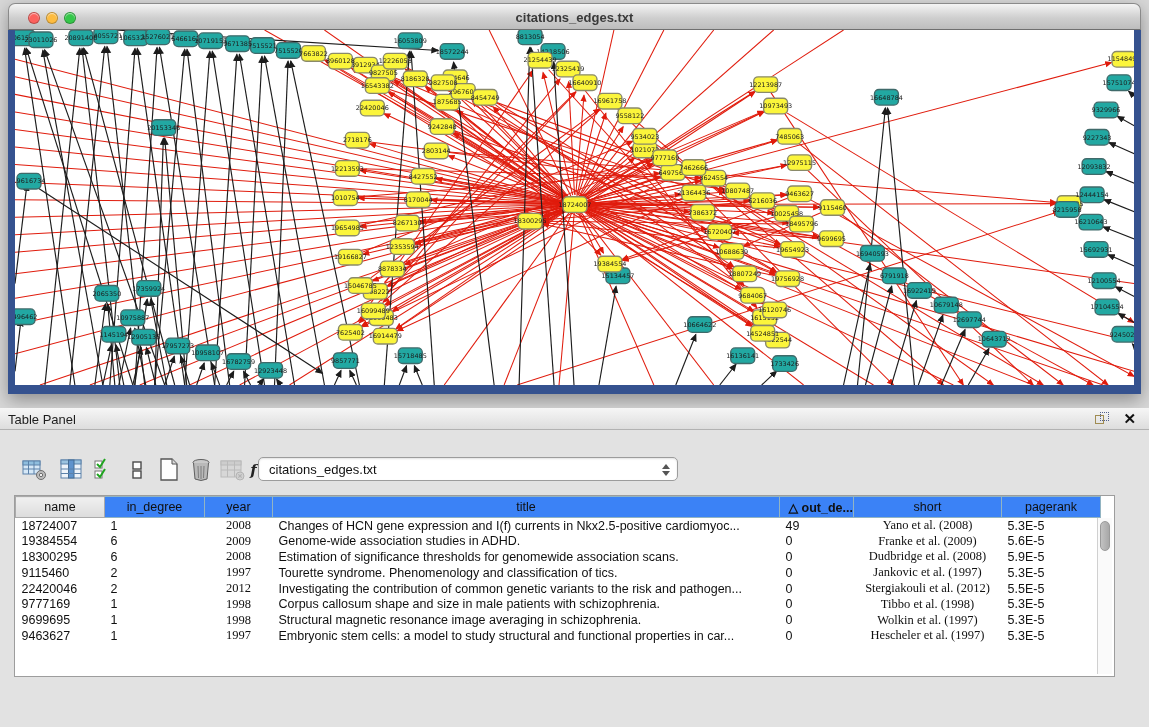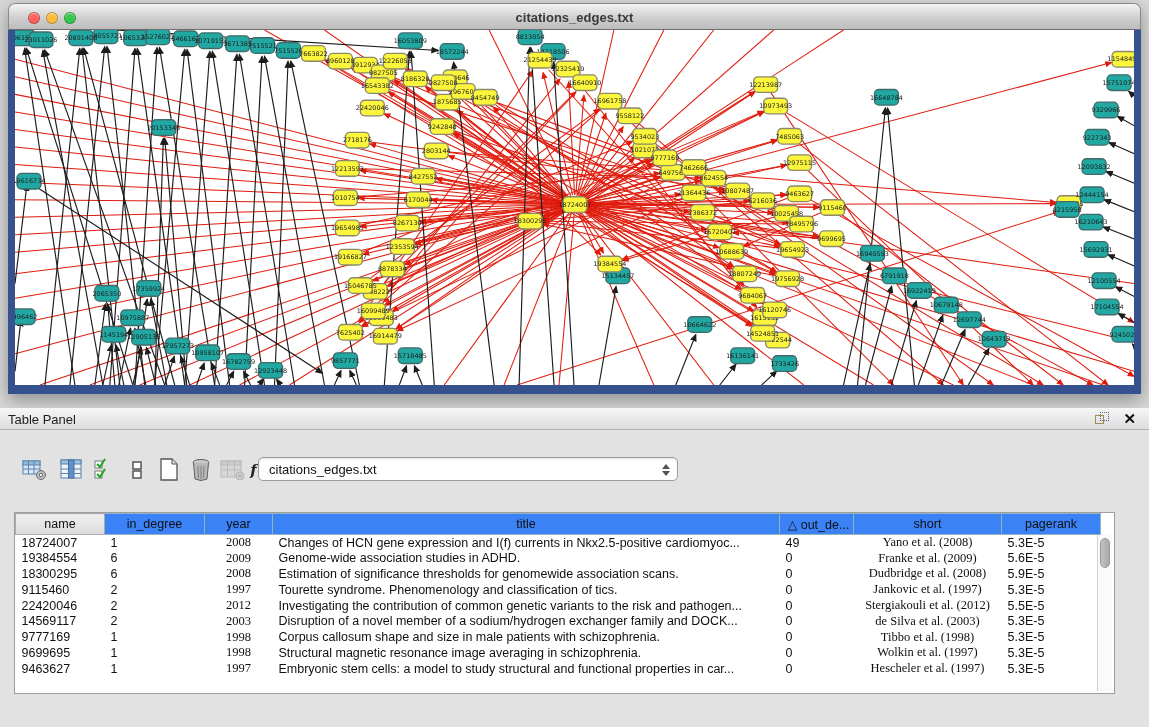--- a/index.html
+++ b/index.html
@@ -42,26 +42,26 @@
   .tb-icon { position:absolute; top:3px; width:30px; height:30px; display:flex; align-items:center; justify-content:center; }
   .fx-label { font-family:"DejaVu Serif", serif; font-style:italic; font-weight:bold; font-size:15px; color:#222; }
   .combo { position:absolute; left:244px; top:5px; width:420px; height:24px; background:#ffffff;
     border:1px solid #9c9c9c; border-radius:5px; box-shadow:inset 0 1px 2px rgba(0,0,0,.12); }
   .combo-text { position:absolute; left:10px; top:4px; font-size:13px; color:#111; }
   .combo-stepper { position:absolute; right:4px; top:3px; width:14px; height:17px; display:flex; flex-direction:column; align-items:center; justify-content:center; gap:2px; }
   .combo-stepper .up { width:0; height:0; border-left:4px solid transparent; border-right:4px solid transparent; border-bottom:5px solid #555; }
   .combo-stepper .dn { width:0; height:0; border-left:4px solid transparent; border-right:4px solid transparent; border-top:5px solid #555; }
 
   .grid-wrap { position:absolute; left:0px; top:43px; width:1101px; height:182px; background:#ffffff;
-    border:1px solid #9d9d9d;margin-top:17px; }
+    border:1px solid #9d9d9d; }
   table.data { border-collapse:collapse; table-layout:fixed; width:1085px; font-size:12.5px; color:#101010; }
   table.data th { height:21px; font-weight:normal; background:#3b82f6; border:1px solid #92b4c2;
     text-align:center; overflow:hidden; white-space:nowrap; }
   table.data th.hdr-gray { background:linear-gradient(#f0f0f0,#dcdcdc); border-color:#aaaaaa; }
-  table.data th.hdr-left { text-align:center; padding-left:4px; }
+  table.data th.hdr-left { text-align:right; padding-left:4px;font-weight:bold; }
   table.data td { height:15.8px; padding:0 0 0 6px; white-space:nowrap; overflow:hidden; border:none; }
   table.data td.c-center { text-align:center; padding:0;font-family:Liberation Serif, serif; }
   .vscroll { position:absolute; right:2px; top:22px; bottom:2px; width:15px; background:#fafafa;
     border-left:1px solid #d0d0d0; }
   .vthumb { position:absolute; left:2px; top:3px; width:10px; height:30px; border-radius:6px;
     background:linear-gradient(90deg,#c2c2c2,#a8a8a8); border:1px solid #9a9a9a; }
 
   .tabs-row { position:absolute; left:0; top:276px; width:100%; height:22px; display:flex; justify-content:center; }
   .segmented { display:flex; height:21px; border:1px solid #8e8e8e; border-radius:5px; overflow:hidden;
     background:#fdfdfd; box-shadow:0 1px 0 rgba(255,255,255,.7); }
@@ -977,29 +977,20 @@
               <tr>
                 <td>22420046</td>
                 <td>2</td>
                 <td class="c-center">2012</td>
                 <td>Investigating the contribution of common genetic variants to the risk and pathogen...</td>
                 <td>0</td>
                 <td class="c-center">Stergiakouli et al. (2012)</td>
                 <td>5.5E-5</td>
               </tr>
               <tr>
-                <td>14569117</td>
-                <td>2</td>
-                <td class="c-center">2003</td>
-                <td>Disruption of a novel member of a sodium/hydrogen exchanger family and DOCK...</td>
-                <td>0</td>
-                <td class="c-center">de Silva et al. (2003)</td>
-                <td>5.3E-5</td>
-              </tr>
-              <tr>
                 <td>9777169</td>
                 <td>1</td>
                 <td class="c-center">1998</td>
                 <td>Corpus callosum shape and size in male patients with schizophrenia.</td>
                 <td>0</td>
                 <td class="c-center">Tibbo et al. (1998)</td>
                 <td>5.3E-5</td>
               </tr>
               <tr>
                 <td>9699695</td>

